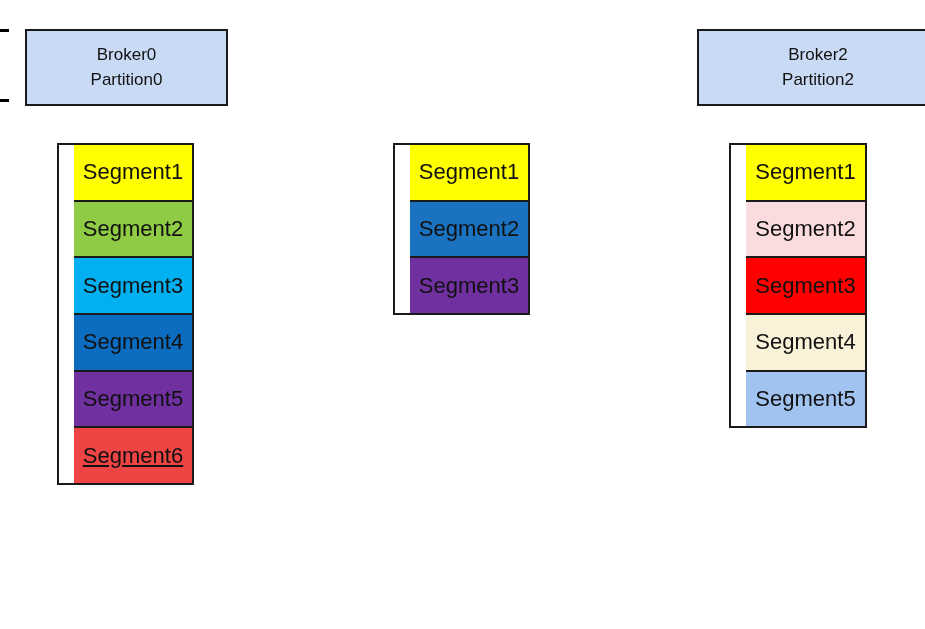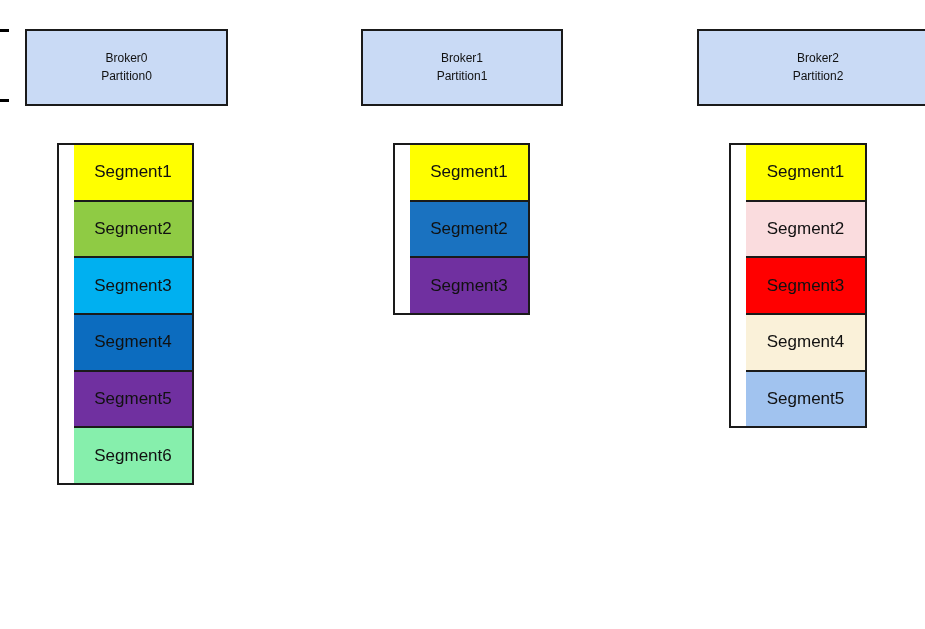--- a/index.html
+++ b/index.html
@@ -26,38 +26,38 @@
     position: absolute;
     box-sizing: border-box;
     height: 77px;
     background: #C9DAF5;
     border: 2px solid #1A1A1A;
     display: flex;
     flex-direction: column;
     align-items: center;
     justify-content: center;
     line-height: 1.45;
-    font-size: 12px;
+    font-size: 17px;
     color: #111111;
   }
   .stack {
     position: absolute;
     box-sizing: border-box;
     border: 2px solid #1A1A1A;
     display: flex;
     flex-direction: column;
   }
   .segment {
     box-sizing: content-box;
     height: 54.7px;
     border-bottom: 2px solid #1A1A1A;
     display: flex;
     align-items: center;
     justify-content: center;
-    font-size: 17px;
+    font-size: 22px;
     color: #111111;
     margin-left: 15px;
   }
   .segment:last-child { border-bottom: none; }
 
   
   #header-0 { left: 25px;  top: 29px; width: 203px; }
   #header-1 { left: 361px; top: 29px; width: 202px; }
   #header-2 { left: 697px; top: 29px; width: 242px; text-align: center; }
   #stack-0  { left: 57px;  top: 143px; width: 137px; }
@@ -75,27 +75,23 @@
   <div class="header-box" id="header-0">
     <span>Broker0</span>
     <span>Partition0</span>
   </div>
   <div class="stack" id="stack-0">
     <div class="segment" style="background: rgb(255, 255, 0);">Segment1</div>
     <div class="segment" style="background: rgb(143, 203, 68);">Segment2</div>
     <div class="segment" style="background: rgb(0, 176, 240);">Segment3</div>
     <div class="segment" style="background: rgb(12, 108, 191);">Segment4</div>
     <div class="segment" style="background: rgb(112, 48, 160);">Segment5</div>
-    <div class="segment" style="background: #86efac;">Segment6</div>
+    <div class="segment" style="background: #ef4444; text-decoration: underline;">Segment6</div>
   </div>
 
-  <div class="header-box" id="header-1">
-    <span>Broker1</span>
-    <span>Partition1</span>
-  </div>
   <div class="stack" id="stack-1">
     <div class="segment" style="background: rgb(255, 255, 0);">Segment1</div>
     <div class="segment" style="background: rgb(26, 114, 192);">Segment2</div>
     <div class="segment" style="background: rgb(112, 48, 160);">Segment3</div>
   </div>
 
   <div class="header-box" id="header-2">
     <span>Broker2</span>
     <span>Partition2</span>
   </div>

